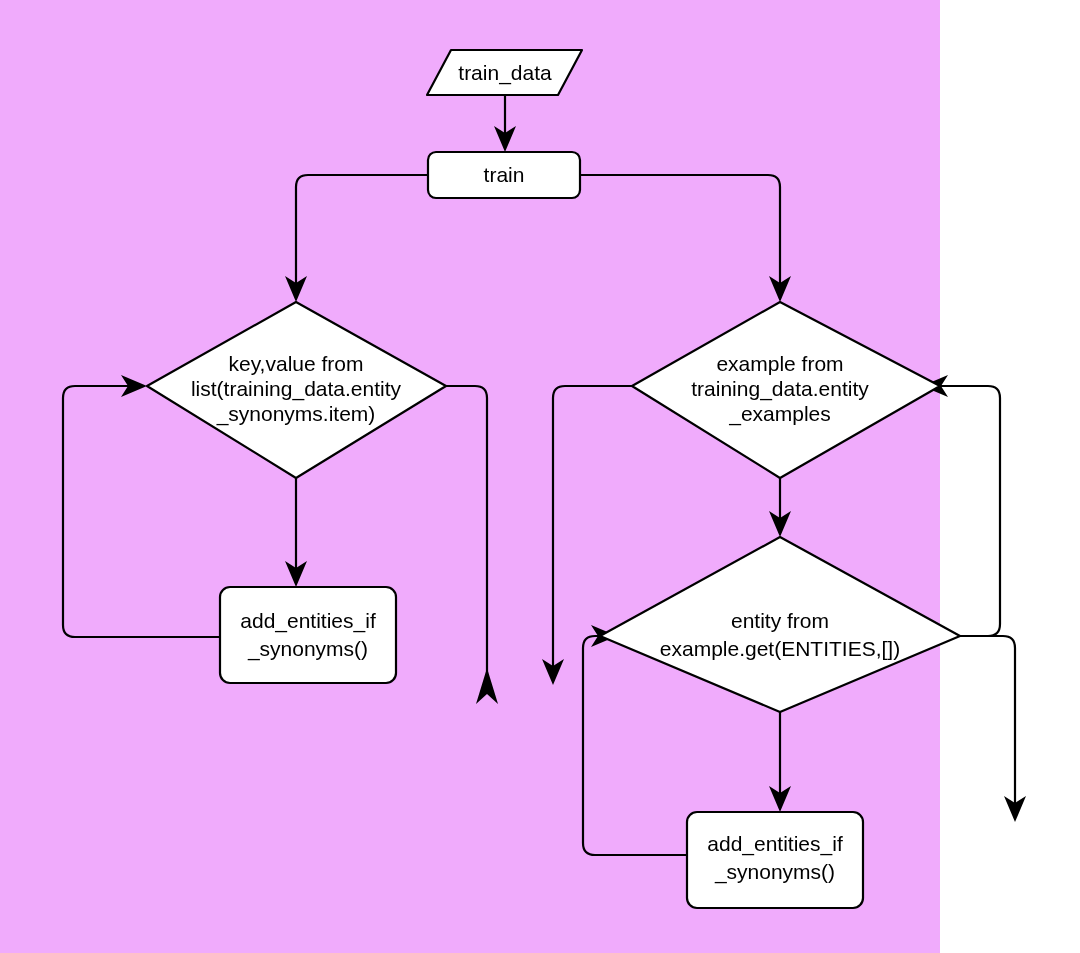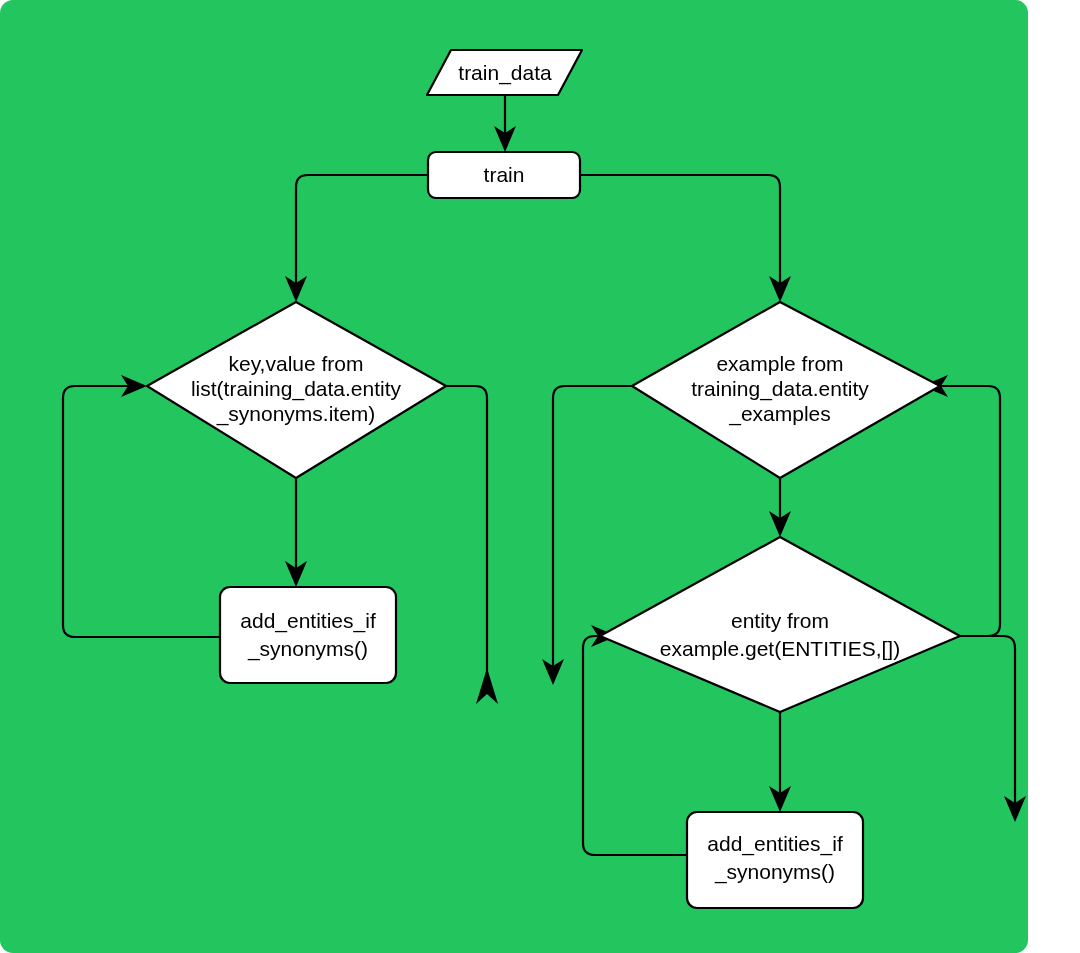--- a/index.html
+++ b/index.html
@@ -8,24 +8,23 @@
     background: #ffffff;
   }
   body {
     width: 1080px;
     height: 953px;
     font-family: "Liberation Sans", sans-serif;
     overflow: hidden;
   }
   #flowchart-root {
     position: relative;
-    width: 1028px;
+    width: 940px;
     height: 953px;
-    background: #22c55e;
-    border-radius: 13px;
+    background: #f0abfc;
   }
   svg#flow-svg {
     display: block;
     width: 1080px;
     height: 953px;
   }
   .node-shape {
     fill: #ffffff;
     stroke: #000000;
     stroke-width: 2.2;

